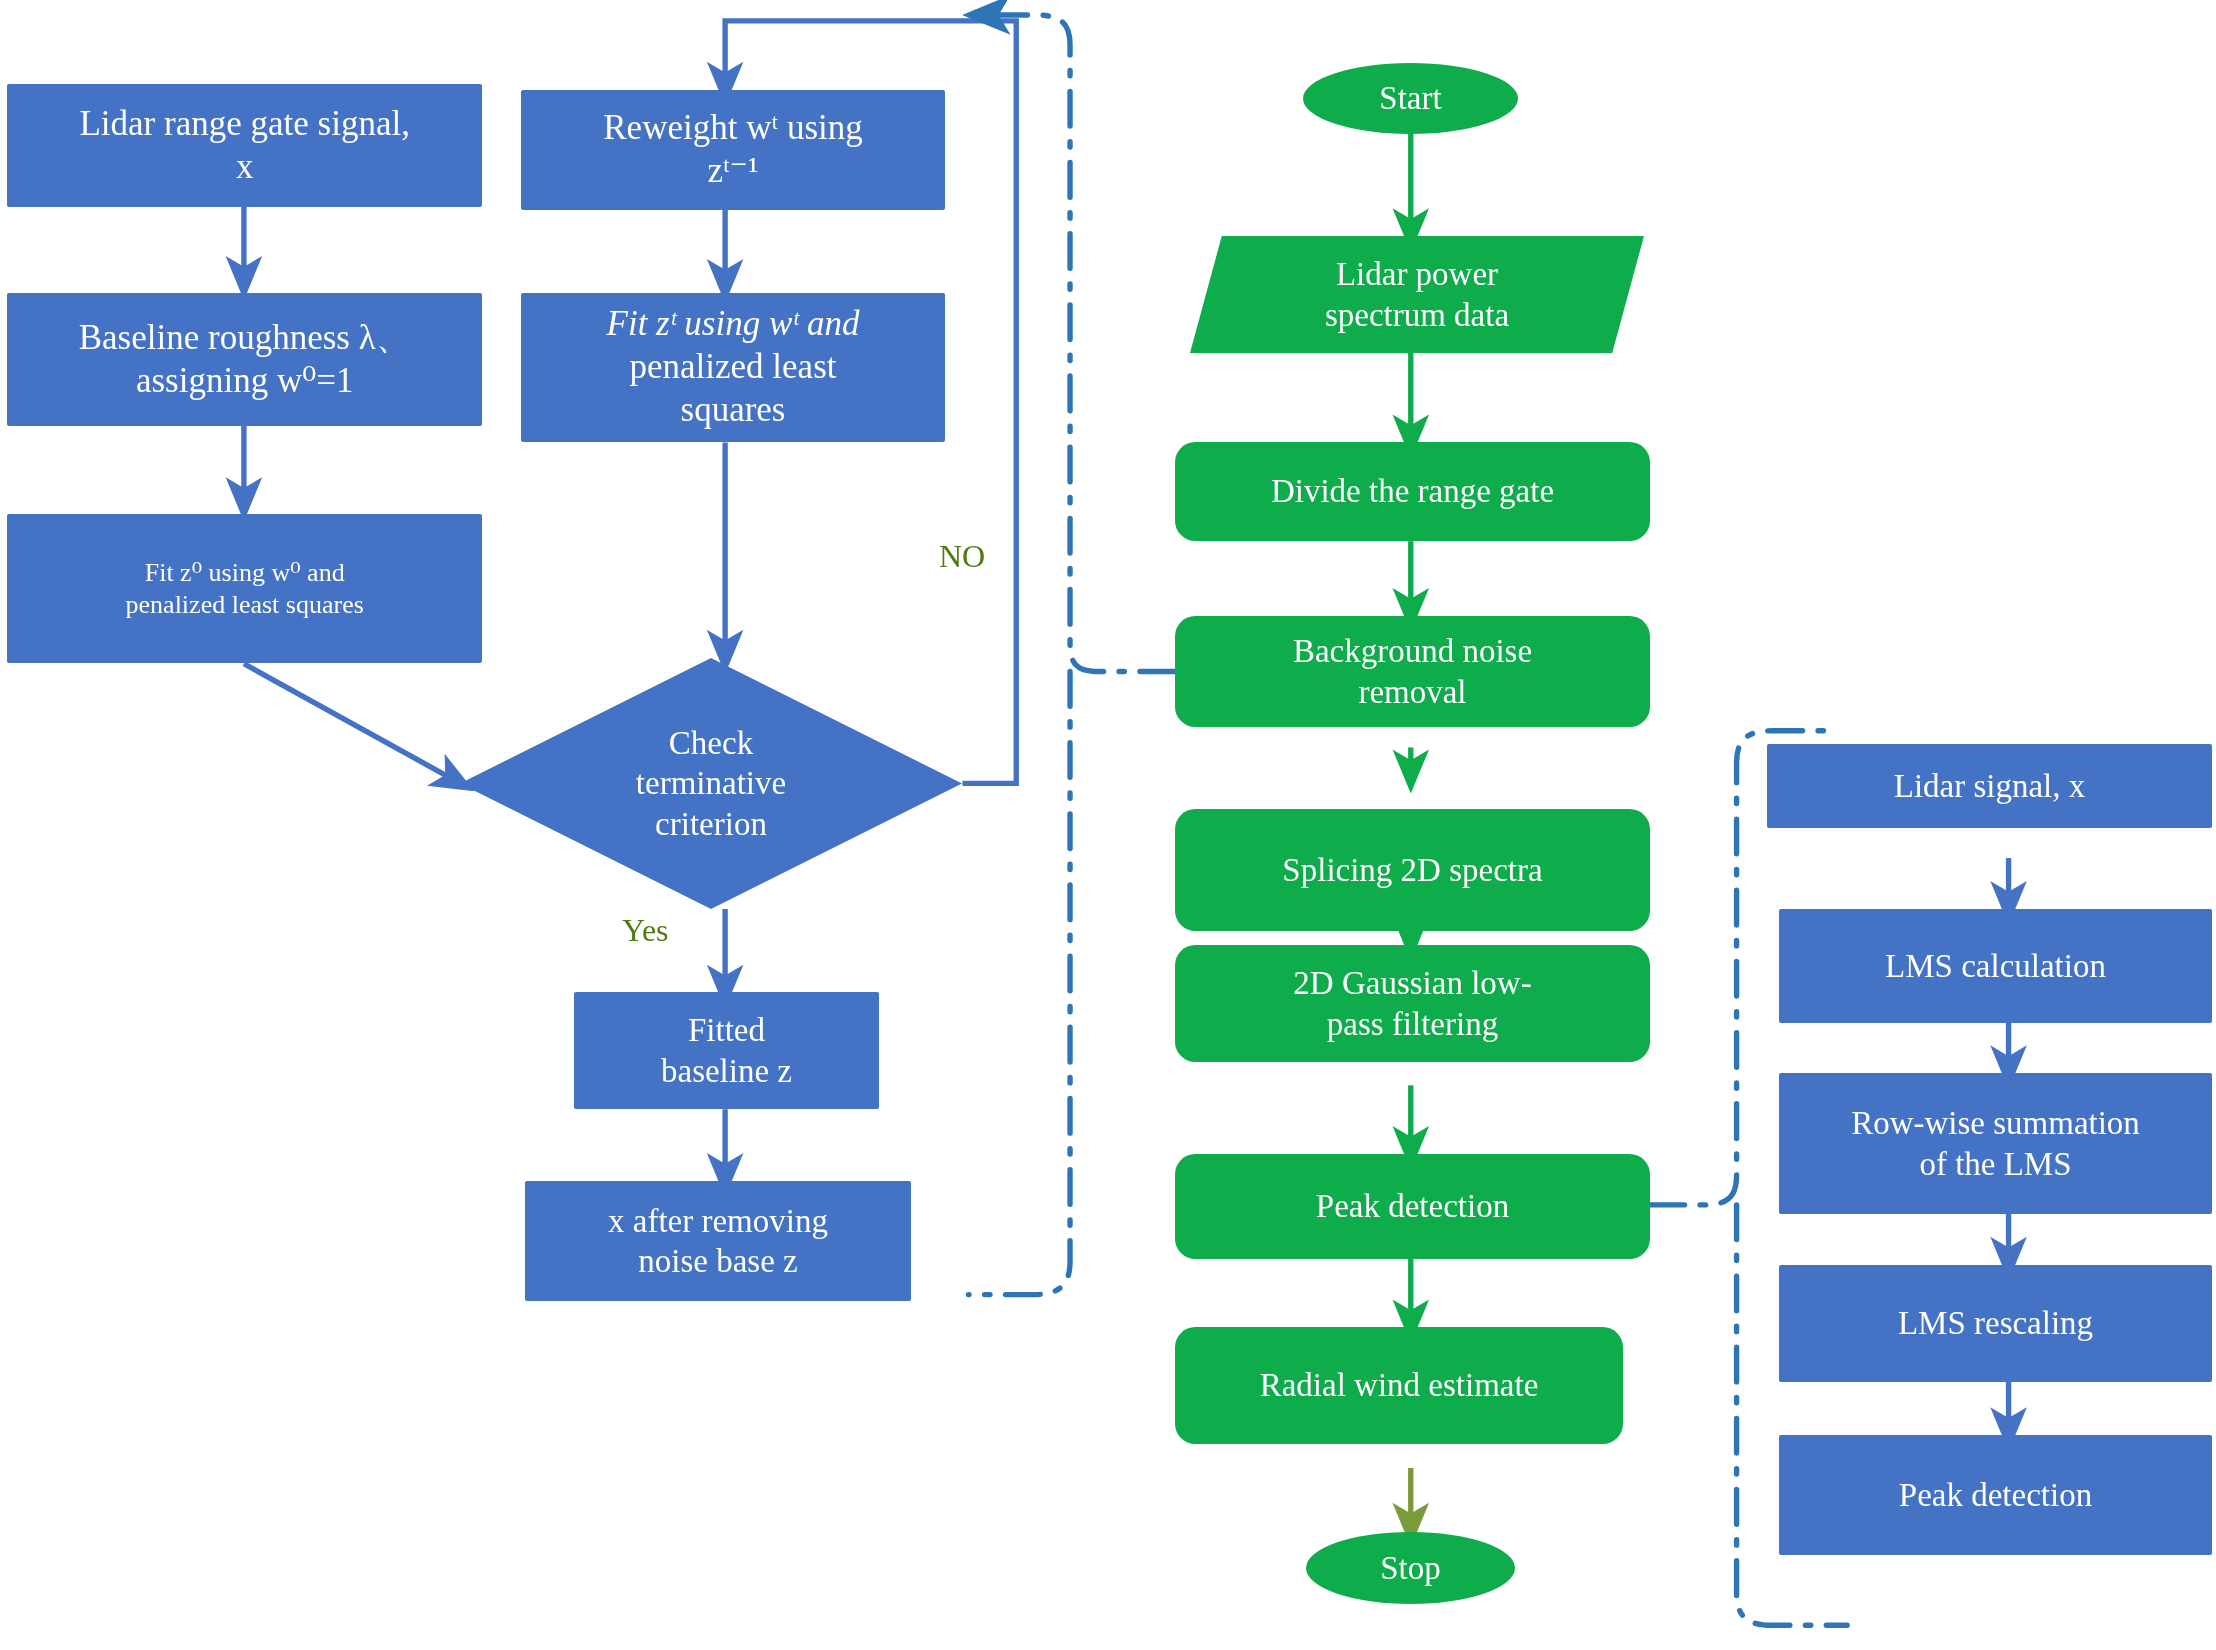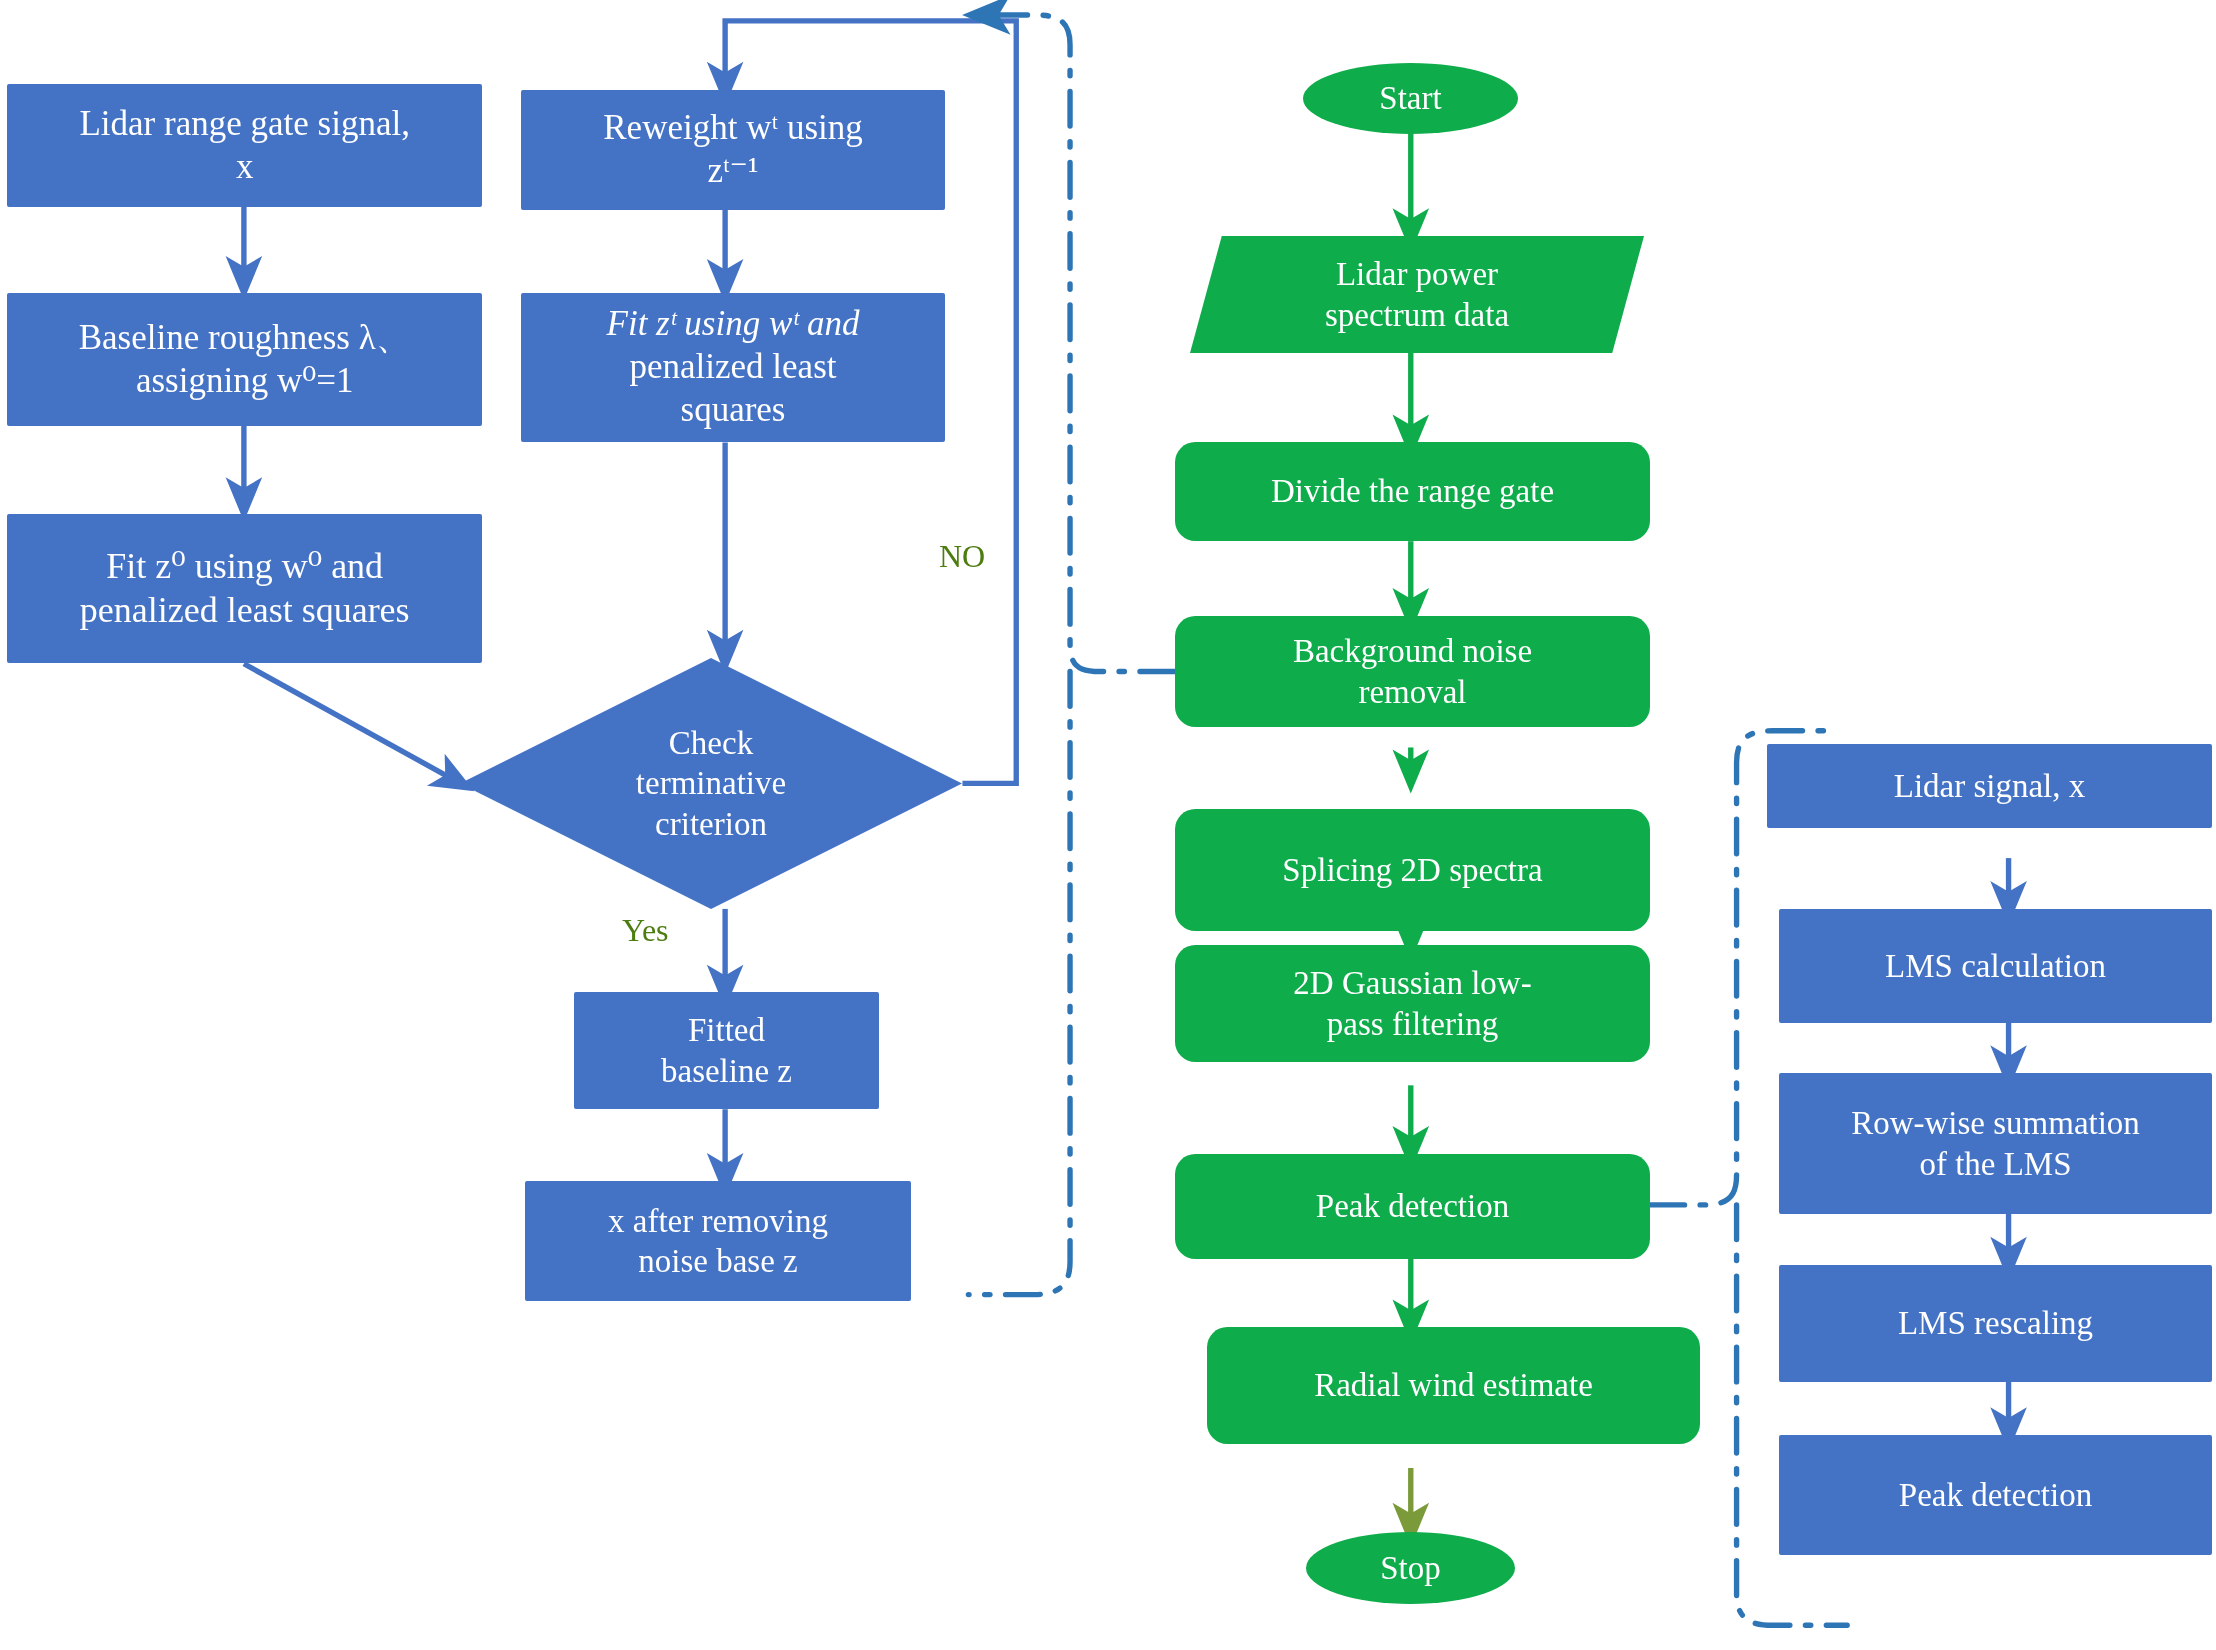--- a/index.html
+++ b/index.html
@@ -98,21 +98,21 @@
     </div>
   </div>
 
   <div class="node blue" style="left:7.2px;top:293px;width:475px;height:133px;font-size:35px;">
     <div>
       <span>Baseline roughness λ、</span><br>
       <span>assigning w⁰=1</span>
     </div>
   </div>
 
-  <div class="node blue" style="left:7.2px;top:514px;width:475px;height:149px;font-size:36px;">
+  <div class="node blue" style="left:7.2px;top:514px;width:475px;height:149px;font-size:26px;">
     <div>
       <span>Fit z⁰ using w⁰ and</span><br>
       <span>penalized least squares</span>
     </div>
   </div>
 
   <div class="node blue" style="left:521px;top:90px;width:424px;height:120px;font-size:35px;">
     <div>
       <span>Reweight wᵗ using</span><br>
       <span>zᵗ⁻¹</span>
@@ -183,21 +183,21 @@
     <div>
       <span>2D Gaussian low-</span><br>
       <span>pass filtering</span>
     </div>
   </div>
 
   <div class="node green" style="left:1175px;top:1154px;width:475px;height:105px;font-size:33px;">
     <span>Peak detection</span>
   </div>
 
-  <div class="node green" style="left:1207px;top:1327px;width:493px;height:117px;font-size:33px;">
+  <div class="node green" style="left:1175px;top:1327px;width:448px;height:117px;font-size:33px;">
     <span>Radial wind estimate</span>
   </div>
 
   <div class="node term" style="left:1306px;top:1532px;width:209px;height:72px;font-size:33px;">
     <span>Stop</span>
   </div>
 
   <div class="node blue" style="left:1767px;top:744px;width:445px;height:84px;font-size:33px;">
     <span>Lidar signal, x</span>
   </div>

